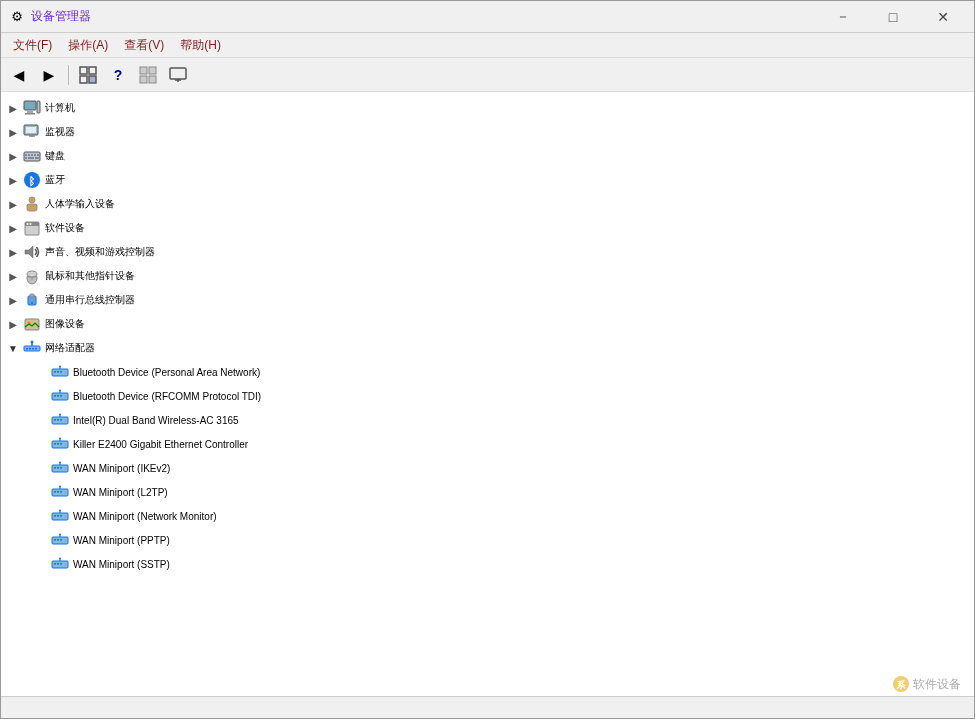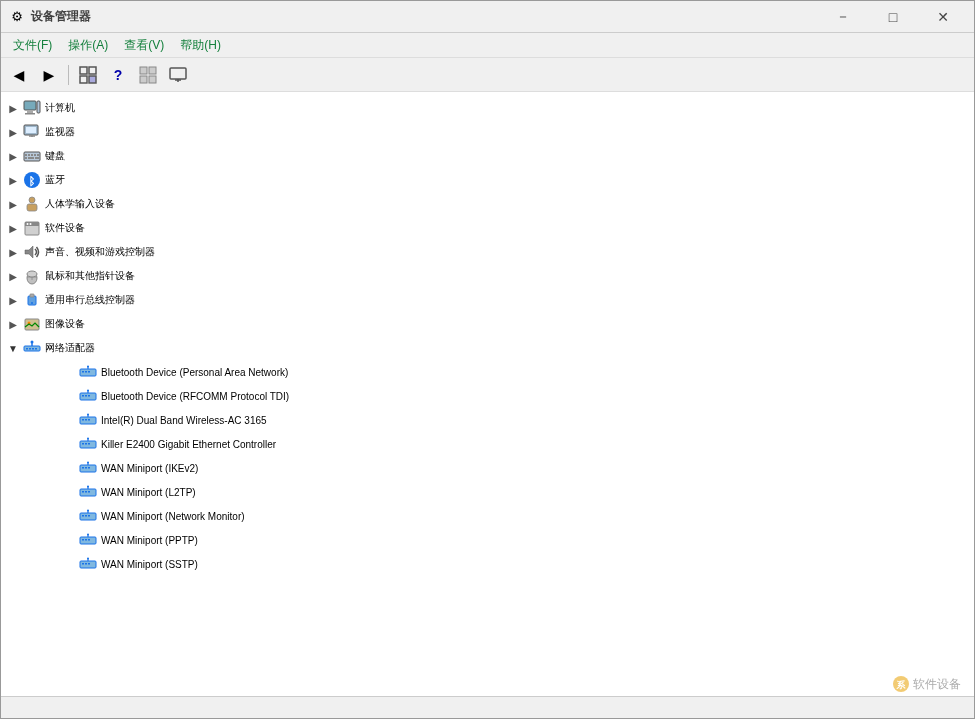--- a/index.html
+++ b/index.html
@@ -36,22 +36,21 @@
     }
     .title-icon {
       width: 16px;
       height: 16px;
       display: inline-flex;
       align-items: center;
       justify-content: center;
     }
     .title-text {
       font-size: 12px;
-      color: #404040;
-      font-weight: bold;
+      color: #6d28d9;
     }
     .title-controls {
       display: flex;
       gap: 4px;
     }
     .title-btn {
       width: 46px;
       height: 30px;
       display: flex;
       align-items: center;
@@ -67,21 +66,21 @@
       display: flex;
       align-items: center;
       border-bottom: 1px solid #ddd;
       padding: 0 4px;
       flex-shrink: 0;
     }
     .menu-item {
       padding: 2px 8px;
       font-size: 12px;
       cursor: pointer;
-      color: #15803d;
+      color: #7f1d1d;
     }
 
     .toolbar {
       height: 34px;
       background: #f0f0f0;
       display: flex;
       align-items: center;
       padding: 0 4px;
       border-bottom: 1px solid #ddd;
       gap: 2px;
@@ -150,21 +149,21 @@
       flex-shrink: 0;
       display: flex;
       align-items: center;
       justify-content: center;
     }
 
     .item-label {
       font-size: 10px;
     }
     .child-item {
-      padding-left: 78px;
+      padding-left: 50px;
     }
 
     .statusbar {
       height: 22px;
       background: #f0f0f0;
       border-top: 1px solid #ccc;
       display: flex;
       align-items: center;
       padding: 0 8px;
       font-size: 11px;

